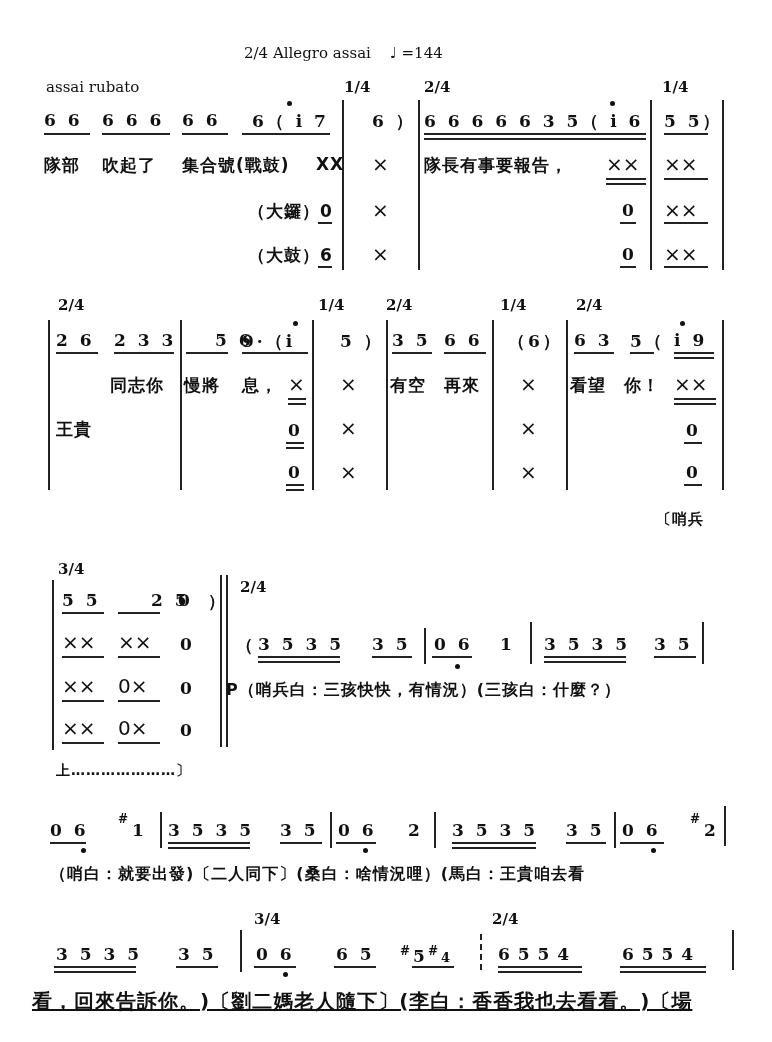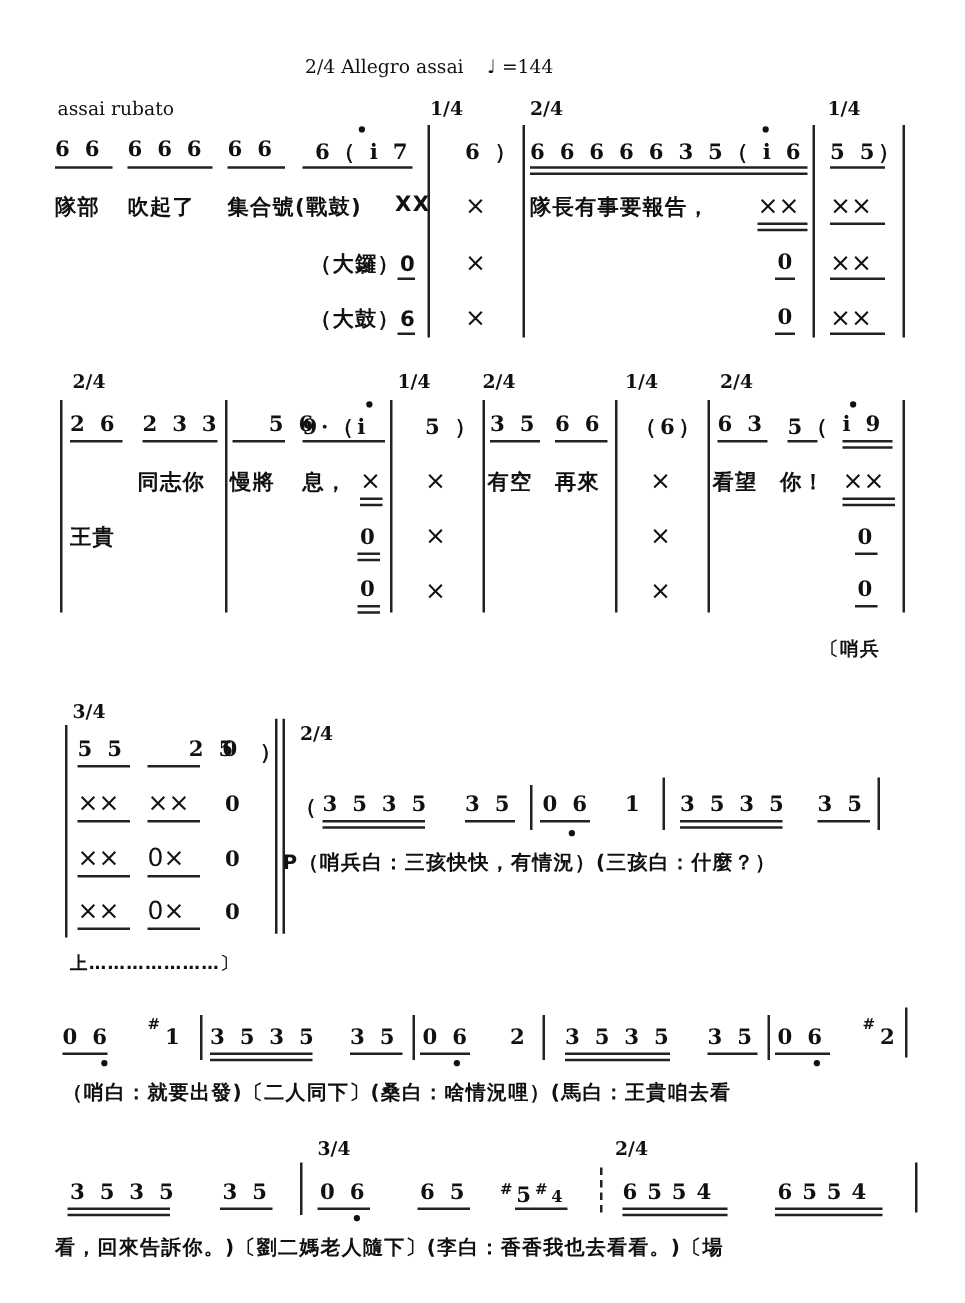--- a/index.html
+++ b/index.html
@@ -246,13 +246,13 @@
   <span class="acc">#</span><span>5</span><span class="acc">#</span><span class="sub">4</span>
 </div>
 <div class="ul" style="left:412px; top:966px; width:42px;"></div>
 <div class="bar" style="left:480px; top:934px; height:36px; border-left-style:dashed;"></div>
 <div class="abs note" style="left:498px; top:944px; letter-spacing:1px;">6 5 5 4</div>
 <div class="ul2" style="left:498px; top:966px; width:84px;"></div>
 <div class="abs note" style="left:622px; top:944px; letter-spacing:1px;">6 5 5 4</div>
 <div class="ul2" style="left:620px; top:966px; width:86px;"></div>
 <div class="bar" style="left:732px; top:930px; height:40px;"></div>
 
-<div class="abs lyr" style="left:44px; top:988px; font-size:16px;">看，回來告訴你。)〔劉二媽老人隨下〕(李白：香香我也去看看。)〔場</div>
+<div class="abs lyr" style="left:32px; top:988px; font-size:20px;text-decoration:underline;">看，回來告訴你。)〔劉二媽老人隨下〕(李白：香香我也去看看。)〔場</div>
 
 </body></html>

